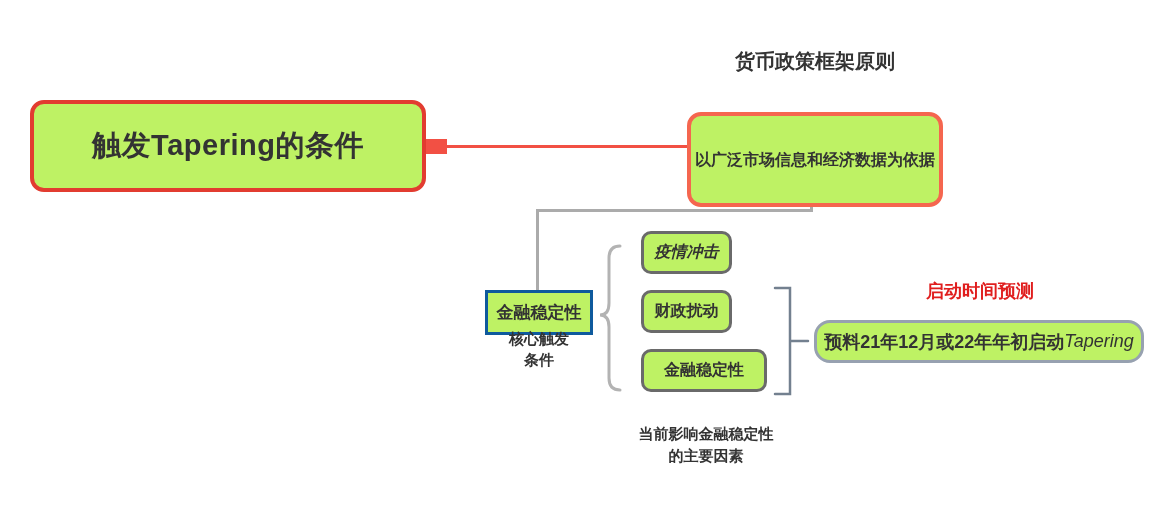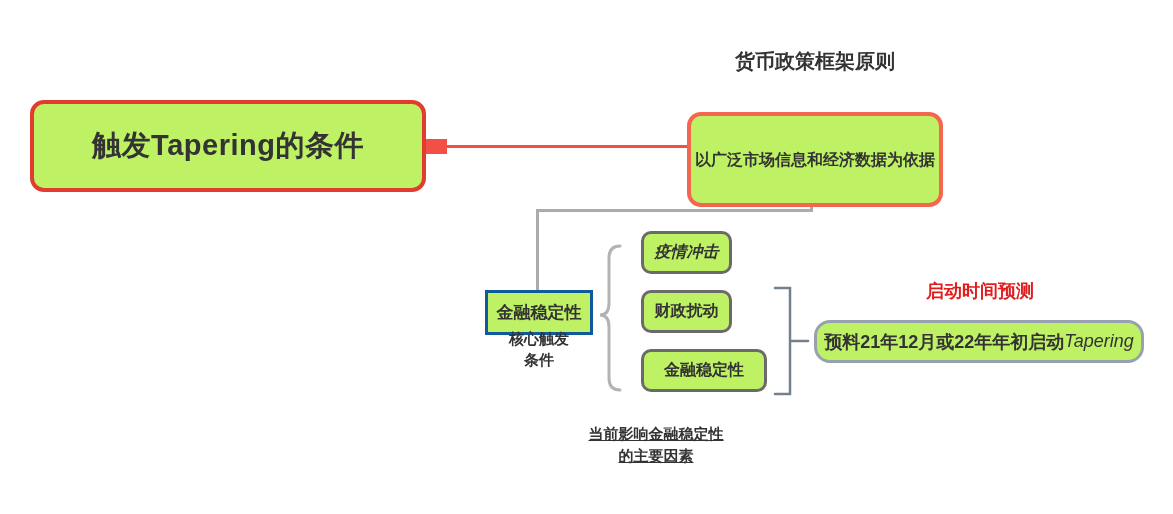--- a/index.html
+++ b/index.html
@@ -21,21 +21,21 @@
   .principle-caption{left:687px;top:48px;width:256px;font-size:20px;}
   .principle-node{left:687px;top:100px;width:256px;height:95px;border:4px solid var(--principle-border);
                   border-radius:14px;font-size:16px;line-height:31px;flex-direction:row;margin-top:12px;}
   .stability-node{left:485px;top:290px;width:108px;height:45px;border:3px solid var(--stability-border);
                   border-radius:0;font-size:17px;}
   .stability-caption{left:465px;top:328px;width:148px;font-size:15px;line-height:21px;}
   .factor{border:3px solid var(--factor-border);border-radius:10px;font-size:16px;}
   .factor-1{left:641px;top:231px;width:91px;height:43px;font-style:italic;}
   .factor-2{left:641px;top:290px;width:91px;height:43px;justify-content:center;}
   .factor-3{left:641px;top:349px;width:126px;height:43px;}
-  .factors-caption{left:556px;top:423px;width:200px;font-size:15px;line-height:22px;text-decoration:underline;}
+  .factors-caption{left:606px;top:423px;width:200px;font-size:15px;line-height:22px;}
   .forecast-caption{left:850px;top:279px;width:260px;font-size:18px;color:var(--forecast-caption-red);}
   .forecast-node{left:814px;top:320px;width:330px;height:43px;border:3px solid var(--forecast-border);
                  border-radius:16px;font-size:18px;font-weight:normal;}
   .forecast-node .cn{font-weight:bold;}
   .forecast-node .en{font-weight:normal;font-style:italic;}
 </style>
 </head>
 <body>
 
 <div class="canvas">

